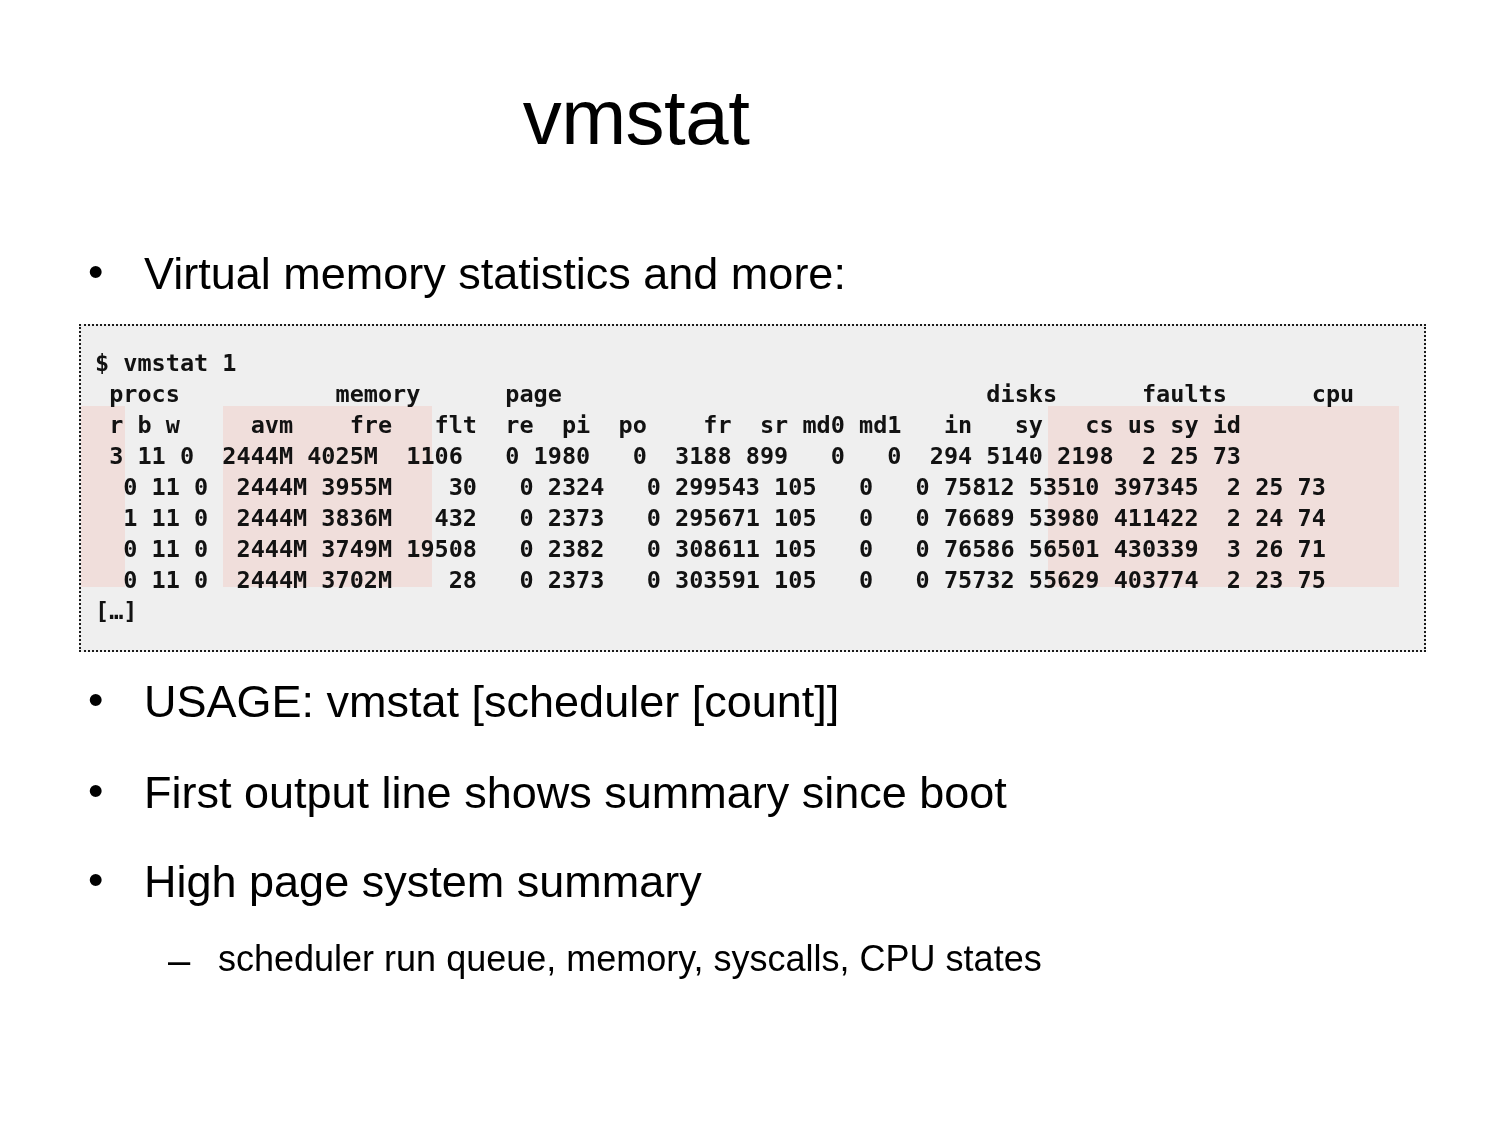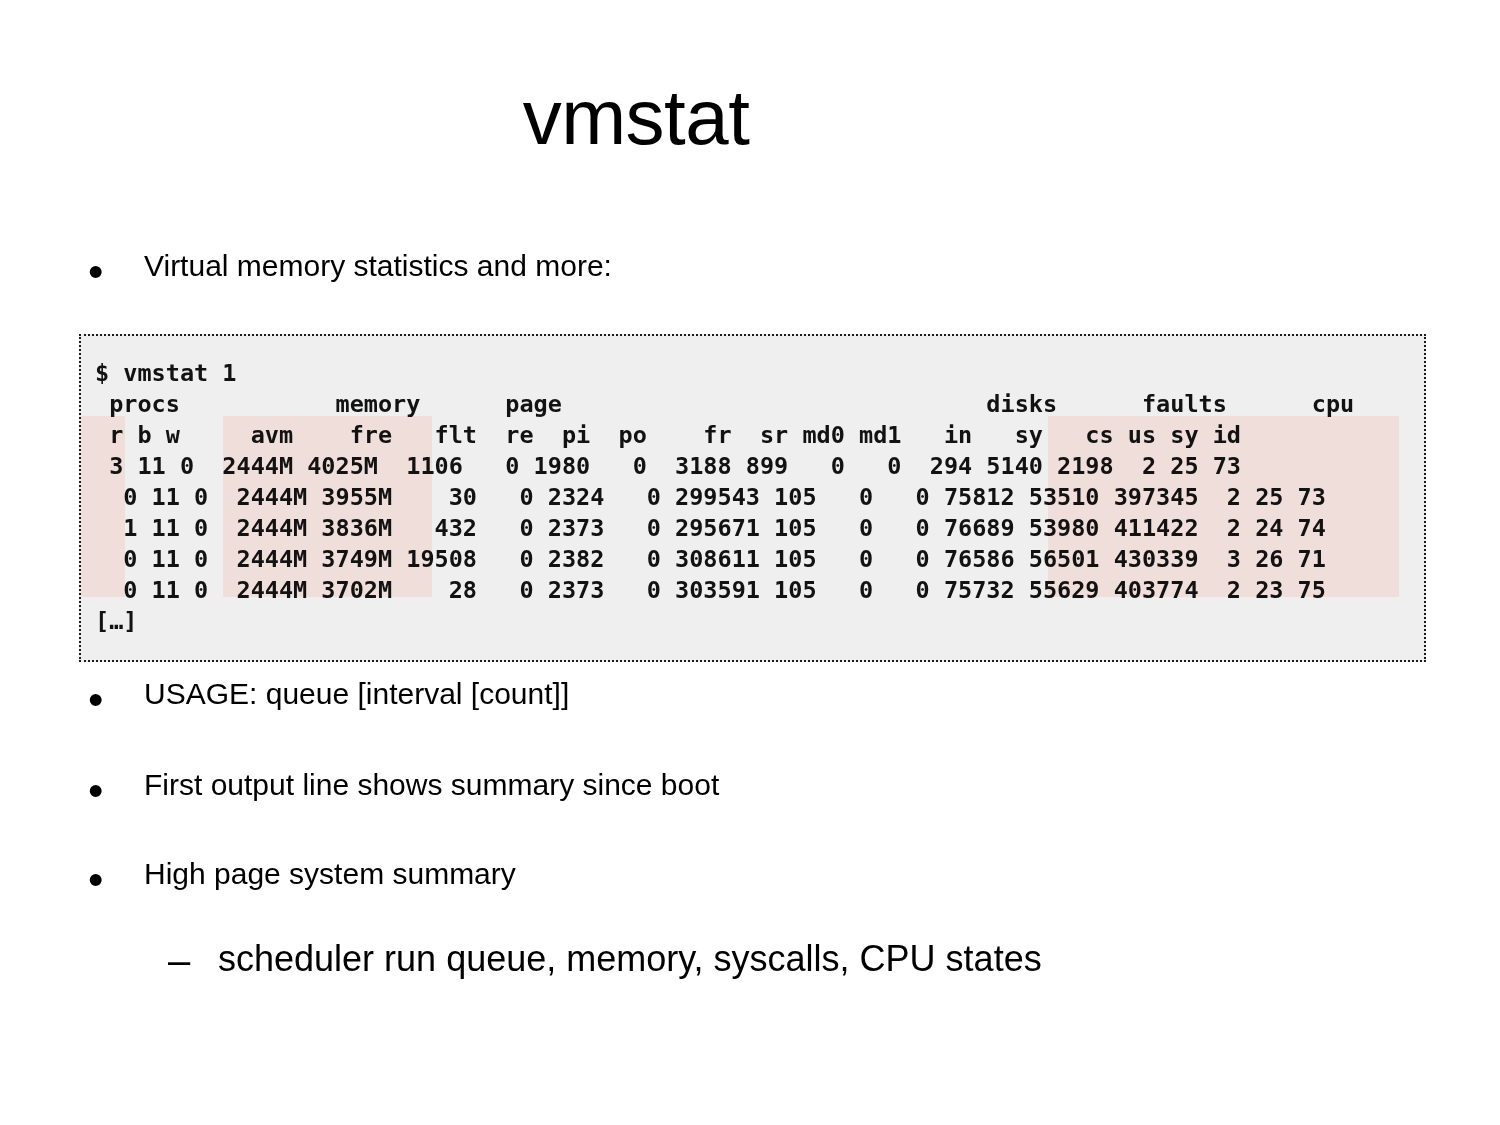--- a/index.html
+++ b/index.html
@@ -38,41 +38,41 @@
   }
   .bullet .marker {
     flex: 0 0 auto;
     font-size: 44px;
     line-height: 1;
     width: 56px;
     text-align: left;
   }
   .bullet .btext {
     flex: 1 1 auto;
-    font-size: 30px;
+    font-size: 45px;
     line-height: 1.05;
     white-space: nowrap;
   }
 
   .bullet.lvl1 { left: 88px; }
   .bullet.lvl2 { left: 168px; }
   .bullet.lvl2 .marker { font-size: 40px; width: 50px; }
   .bullet.lvl2 .btext { font-size: 36px; }
 
   #bullet-intro   { top: 250px; }
   #bullet-usage   { top: 678px; }
   #bullet-first   { top: 769px; }
   #bullet-high    { top: 858px; }
   #bullet-sched   { top: 940px; }
 
   
   .code-block {
     position: absolute;
     left: 79px;
-    top: 334px;
+    top: 324px;
     width: 1347px;
     height: 328px;
     background: #efefef;
     border: 2px dotted #1a1a1a;
     box-sizing: border-box;
     overflow: hidden;
   }
   .code-inner {
     position: relative;
     width: 100%;
@@ -125,21 +125,21 @@
   0 11 0  2444M 3955M    30   0 2324   0 299543 105   0   0 75812 53510 397345  2 25 73
   1 11 0  2444M 3836M   432   0 2373   0 295671 105   0   0 76689 53980 411422  2 24 74
   0 11 0  2444M 3749M 19508   0 2382   0 308611 105   0   0 76586 56501 430339  3 26 71
   0 11 0  2444M 3702M    28   0 2373   0 303591 105   0   0 75732 55629 403774  2 23 75
 […]</pre>
   </div>
 </div>
 
 <div class="bullet lvl1" id="bullet-usage">
   <span class="marker">•</span>
-  <span class="btext">USAGE: queue [interval [count]]</span>
+  <span class="btext">USAGE: vmstat [scheduler [count]]</span>
 </div>
 
 <div class="bullet lvl1" id="bullet-first">
   <span class="marker">•</span>
   <span class="btext">First output line shows summary since boot</span>
 </div>
 
 <div class="bullet lvl1" id="bullet-high">
   <span class="marker">•</span>
   <span class="btext">High page system summary</span>

